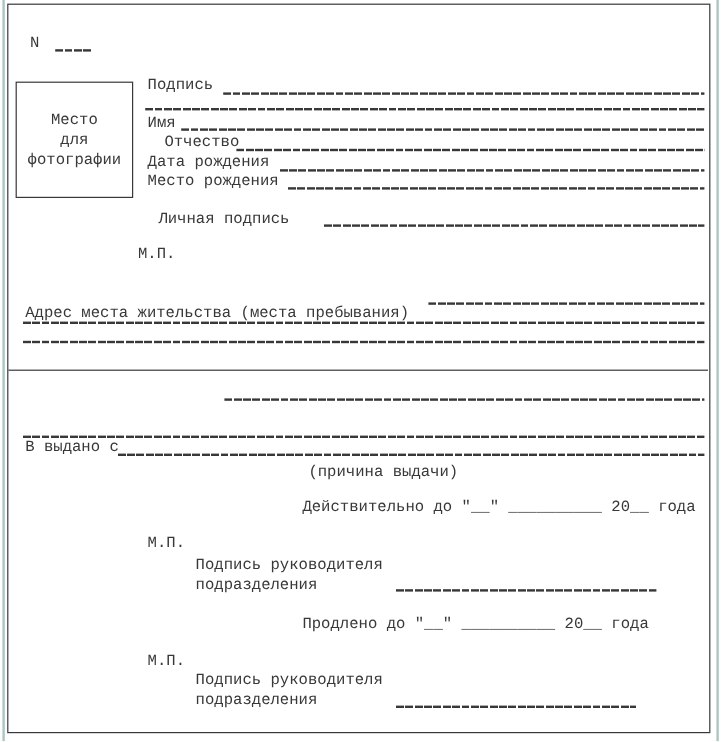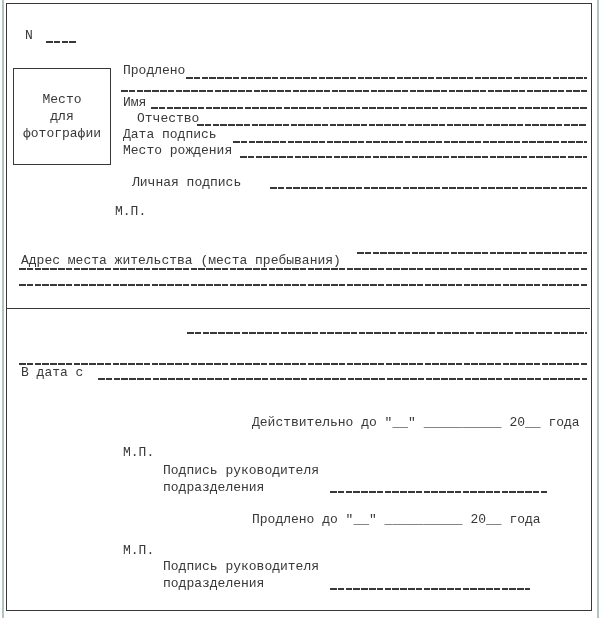--- a/index.html
+++ b/index.html
@@ -49,53 +49,54 @@
 
   <span class="t" style="left:25px;top:29px">N</span>
   <div class="ln" style="left:46px;top:41px;width:30px"></div>
 
   <div class="photo">
     <span>Место</span>
     <span>для</span>
     <span>фотографии</span>
   </div>
 
-  <span class="t" style="left:123px;top:64px">Продлено</span>
+  <span class="t" style="left:123px;top:64px">Подпись</span>
   <div class="ln" style="left:186px;top:77px;width:401px"></div>
   <div class="ln" style="left:121px;top:90px;width:466px"></div>
 
   <span class="t" style="left:123px;top:96px">Имя</span>
   <div class="ln" style="left:151px;top:107px;width:436px"></div>
 
   <span class="t" style="left:137px;top:112px">Отчество</span>
   <div class="ln" style="left:197px;top:124px;width:390px"></div>
 
-  <span class="t" style="left:123px;top:128px">Дата подпись</span>
+  <span class="t" style="left:123px;top:128px">Дата рождения</span>
   <div class="ln" style="left:233px;top:141px;width:354px"></div>
 
   <span class="t" style="left:123px;top:144px">Место рождения</span>
   <div class="ln" style="left:240px;top:156px;width:347px"></div>
 
   <span class="t" style="left:132px;top:176px">Личная подпись</span>
   <div class="ln" style="left:270px;top:187px;width:317px"></div>
 
   <span class="t" style="left:115px;top:205px">М.П.</span>
 
   <span class="t" style="left:21px;top:254px">Адрес места жительства (места пребывания)</span>
   <div class="ln" style="left:357px;top:252px;width:230px"></div>
   <div class="ln" style="left:19px;top:268px;width:568px"></div>
   <div class="ln" style="left:19px;top:284px;width:568px"></div>
 
   <div class="ln solid" style="left:7px;top:308px;width:583px"></div>
 
   <div class="ln" style="left:187px;top:332px;width:400px"></div>
   <div class="ln" style="left:19px;top:363px;width:568px"></div>
 
-  <span class="t" style="left:21px;top:366px">В дата с</span>
+  <span class="t" style="left:21px;top:366px">В выдано с</span>
   <div class="ln" style="left:98px;top:378px;width:489px"></div>
+  <span class="t" style="left:257px;top:387px">(причина выдачи)</span>
 
   <span class="t" style="left:252px;top:416px">Действительно до "__" __________ 20__ года</span>
 
   <span class="t" style="left:123px;top:446px">М.П.</span>
   <span class="t" style="left:163px;top:464px">Подпись руководителя</span>
   <span class="t" style="left:163px;top:481px">подразделения</span>
   <div class="ln" style="left:330px;top:491px;width:217px"></div>
 
   <span class="t" style="left:252px;top:513px">Продлено до "__" __________ 20__ года</span>
 

